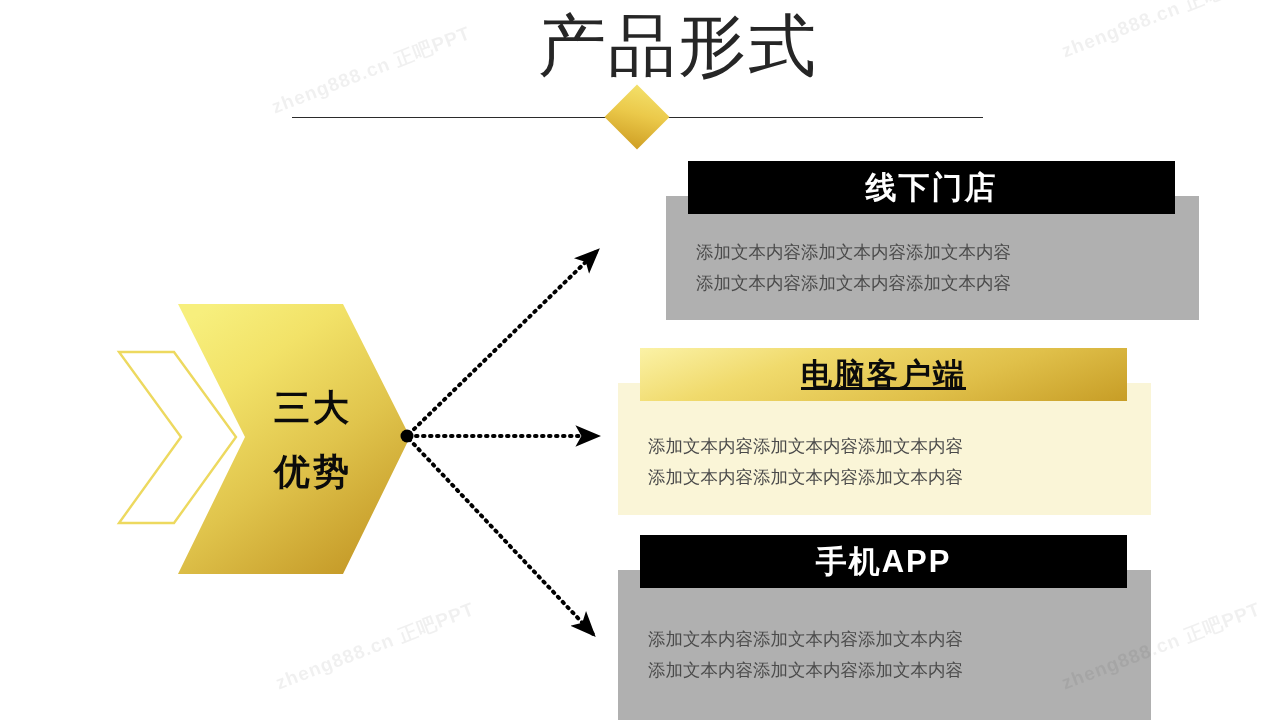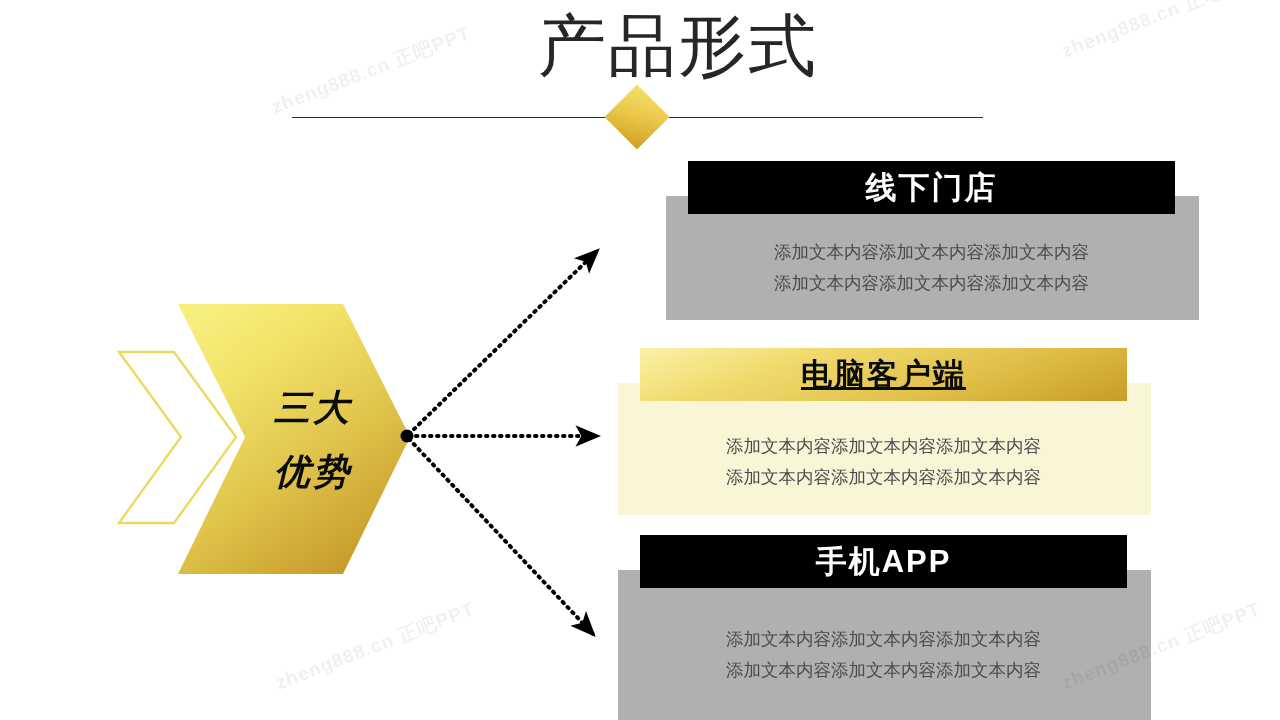--- a/index.html
+++ b/index.html
@@ -66,21 +66,20 @@
     left: 248px;
     top: 376px;
     width: 130px;
     text-align: center;
     font-size: 36px;
     line-height: 64px;
     font-weight: bold;
     color: #0b0b0b;
     letter-spacing: 3px;
     white-space: nowrap;
-    font-style: italic;
   }
 
   
   #connectors {
     position: absolute;
     left: 0;
     top: 0;
     width: 1280px;
     height: 720px;
     pointer-events: none;
@@ -102,23 +101,23 @@
     height: 53px;
     text-align: center;
     font-size: 31px;
     line-height: 53px;
     font-weight: bold;
     letter-spacing: 2px;
     white-space: nowrap;
   }
   .card-text {
     position: absolute;
-    left: 22px;
+    left: 30px;
     width: 487px;
-    text-align: center;
+    text-align: left;
     font-size: 17.5px;
     line-height: 31px;
     color: #4a4a4a;
     white-space: nowrap;
   }
 
   
   .theme-dark .card-body { background: #b0b0b0; }
   .theme-dark .card-head { background: #000000; color: #ffffff; }
 

